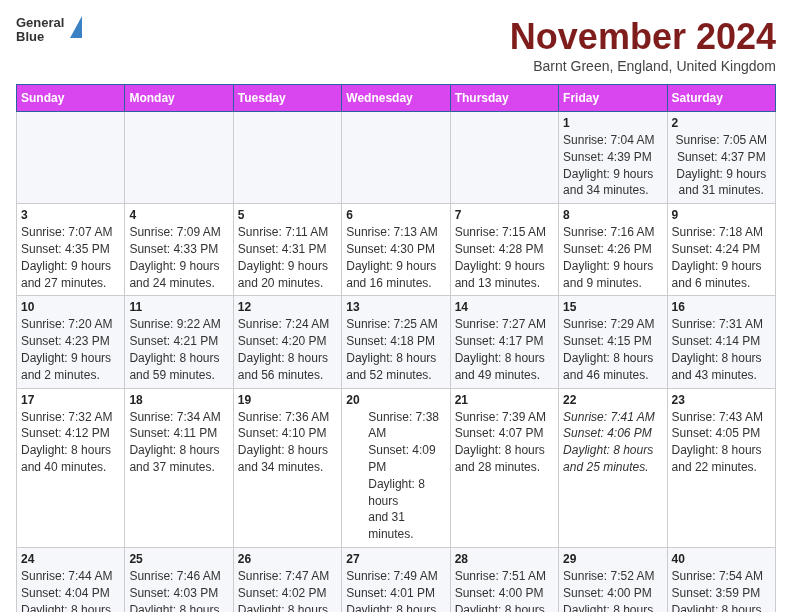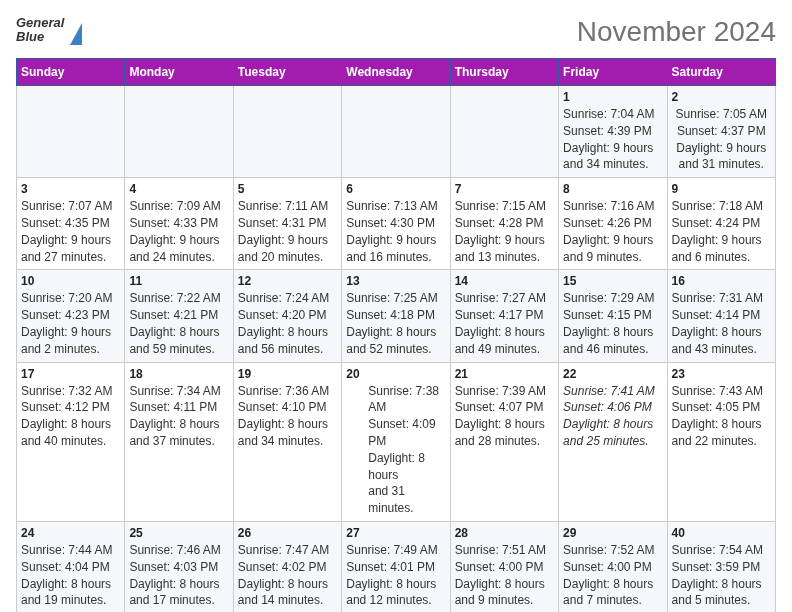--- a/index.html
+++ b/index.html
@@ -11,23 +11,22 @@
       padding: 16px;
     }
     .header-area {
       display: flex;
       justify-content: space-between;
       align-items: flex-start;
       margin-bottom: 10px;
     }
     .logo {
       display: flex;
-      align-items: flex-end;
+      align-items: flex-start;
       gap: 4px;
-      font-style: italic;
     }
     .logo-text {
       display: flex;
       flex-direction: column;
       font-size: 13px;
       font-weight: bold;
       color: #333;
       line-height: 1.1;
     }
     .logo-text span:first-child { color: #333; }
@@ -35,35 +34,35 @@
       width: 0;
       height: 0;
       border-left: 12px solid transparent;
       border-bottom: 22px solid #3b82c4;
       margin-left: 2px;
     }
     .title-area {
       text-align: right;
     }
     .month-title {
-      font-size: 28px;
-      font-weight: normal;
-      color: #737373;
+      font-size: 36px;
+      font-weight: bold;
+      color: #7f1d1d;
     }
     .location {
       font-size: 14px;
       color: #444;
     }
     .calendar-table {
       width: 100%;
       border-collapse: collapse;
       table-layout: fixed;
     }
     .calendar-table thead tr th {
-      background-color: #a21caf;
+      background-color: #d946ef;
       color: #fff;
       font-size: 12px;
       font-weight: bold;
       padding: 6px 4px;
       text-align: left;
       border: 1px solid #2a5fa0;
     }
     .calendar-table tbody tr td {
       border: 1px solid #ccc;
       vertical-align: top;
@@ -100,20 +99,21 @@
 <div class="header-area">
   <div class="logo">
     <div class="logo-text">
       <span>General</span>
       <span>Blue</span>
     </div>
     <div class="logo-triangle"></div>
   </div>
   <div class="title-area">
     <div class="month-title">November 2024</div>
+    <div class="location">Barnt Green, England, United Kingdom</div>
   </div>
 </div>
 
 <table class="calendar-table">
   <thead>
     <tr id="weekday-header">
     <th>Sunday</th>
         <th>Monday</th>
         <th>Tuesday</th>
         <th>Wednesday</th>
@@ -198,21 +198,21 @@
       <tr>
         <td>
           <span class="day-num">10</span>
           <div class="day-info" style="white-space: pre-line;">Sunrise: 7:20 AM
 Sunset: 4:23 PM
 Daylight: 9 hours
 and 2 minutes.</div>
         </td>
         <td>
           <span class="day-num">11</span>
-          <div class="day-info" style="white-space: pre-line;">Sunrise: 7:22 AM
+          <div class="day-info" style="white-space: pre-line;">Sunrise: 9:22 AM
 Sunset: 4:21 PM
 Daylight: 8 hours
 and 59 minutes.</div>
         </td>
         <td>
           <span class="day-num">12</span>
           <div class="day-info" style="white-space: pre-line;">Sunrise: 7:24 AM
 Sunset: 4:20 PM
 Daylight: 8 hours
 and 56 minutes.</div>

